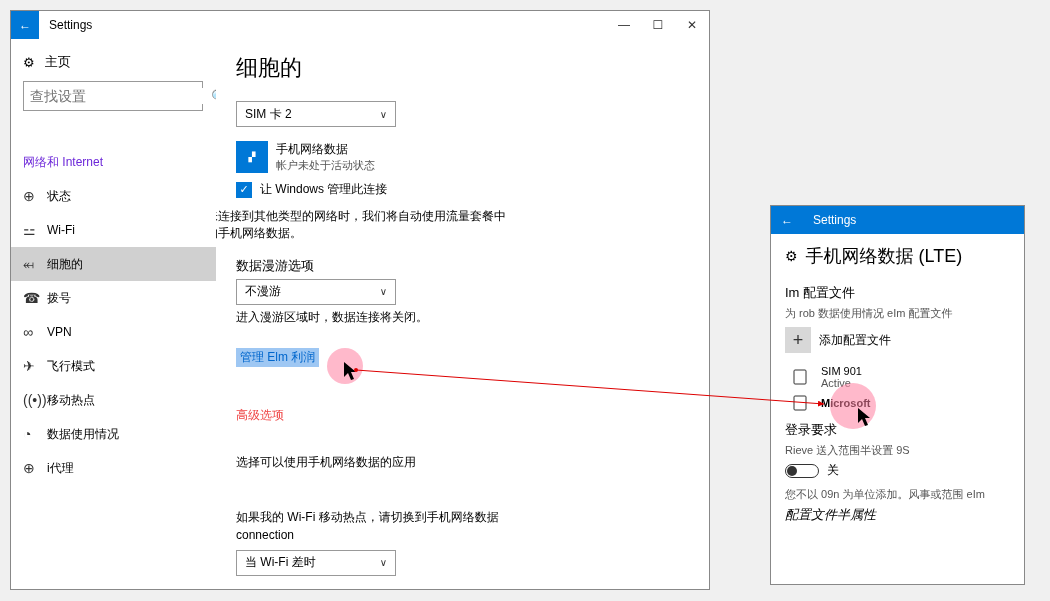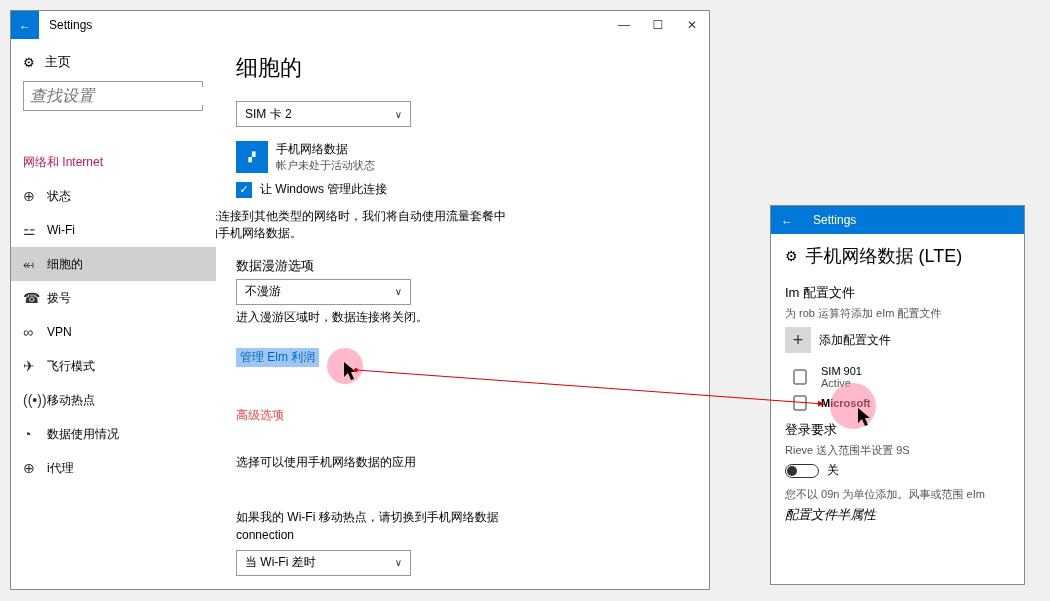--- a/index.html
+++ b/index.html
@@ -13,33 +13,33 @@
   .titlebar .back { width: 28px; height: 28px; display: flex; align-items: center; justify-content: center; background: #0078d7; color: #fff; }
   .titlebar .title { padding-left: 10px; }
   .titlebar .controls { position: absolute; right: 0; top: 0; display: flex; height: 28px; }
   .titlebar .controls div { width: 34px; display: flex; align-items: center; justify-content: center; color: #333; font-size: 12px; }
 
   .body { flex: 1; display: flex; overflow: hidden; }
   .sidebar { width: 205px; padding: 10px 12px; font-size: 13px; overflow: hidden; }
   .home-row { display: flex; align-items: center; margin: 4px 0 10px; }
   .home-row .gear { margin-right: 10px; }
   .search { display: flex; align-items: center; border: 1px solid #999; height: 30px; padding: 0 6px; width: 180px; margin-bottom: 18px; }
-  .search input { flex: 1; border: none; outline: none; font-size: 16px; font-style: italic; }
+  .search input { flex: 1; border: none; outline: none; font-size: 14px; }
   .search .mag { color: #555; }
-  .cat-title { font-size: 12px; color: #be185d; margin-bottom: 8px; margin-top: 43px; }
+  .cat-title { font-size: 12px; color: #6d28d9; margin-bottom: 8px; margin-top: 43px; }
   .nav-item { display: flex; align-items: center; height: 34px; font-size: 12px; cursor: pointer; }
   .nav-item.selected { background: #d0d0d0; margin-left: -12px; padding-left: 12px; margin-right: -12px; padding-right: 12px; }
   .nav-item .ic { width: 24px; text-align: left; color: #333; font-size: 14px; }
 
   .content { flex: 1; padding: 14px 20px 20px 20px; overflow: auto; font-size: 12px; }
   .content h1 { font-size: 22px; font-weight: 400; margin-bottom: 18px; }
   .content h2 { font-size: 15px; font-weight: 400; margin-bottom: 6px; }
   .content h3 { font-size: 13px; font-weight: 400; }
   .sub { color: #555; font-size: 11px; }
-  .select { border: 1px solid #999; height: 26px; width: 175px; display: flex; align-items: center; justify-content: space-between; padding: 0 8px; margin: 4px 0 14px; }
+  .select { border: 1px solid #999; height: 26px; width: 160px; display: flex; align-items: center; justify-content: space-between; padding: 0 8px; margin: 4px 0 14px; }
   .select .chev { font-size: 10px; color: #333; }
   .tile { display: flex; align-items: center; margin-bottom: 3px; }
   .tile .sq { width: 32px; height: 32px; background: #0078d7; margin-right: 8px; display:flex; align-items:center; justify-content:center; color:#fff; font-size:9px; }
   .check-row { display: flex; align-items: center; margin: 8px 0 10px; }
   .check { width: 16px; height: 16px; border: 1px solid #0078d7; background: #0078d7; color: #fff; display: inline-flex; align-items: center; justify-content: center; margin-right: 8px; font-size: 11px; }
   .para { line-height: 1.45; margin-bottom: 14px; }
   .link { color: #0066cc; cursor: pointer; margin: 8px 0 18px; display: inline-block; }
   .link.hl { background: #9ec7f3; padding: 1px 4px; }
   .highlight-dot { position: absolute; border-radius: 50%; background: rgba(255,128,160,0.55); pointer-events: none; }
   .cursor { position: absolute; width: 16px; height: 20px; pointer-events: none; }
@@ -182,21 +182,21 @@
   <div class="titlebar" style="background:#0078d7;color:#fff;">
     <div class="back">←</div>
     <div class="title">Settings</div>
   </div>
   <div class="side-content">
     <h1>
         <span class="gear">⚙</span>
         <span>手机网络数据 (LTE)</span>
       </h1>
     <h2>Im 配置文件</h2>
-    <div class="sub">为 rob 运算符添加 eIm 配置文件</div>
+    <div class="sub">为 rob 数据使用情况 eIm 配置文件</div>
     <div class="addbtn">
       <div class="plus">+</div>
       <span>添加配置文件</span>
     </div>
     <div class="prof-row">
       <span class="ic">
           <svg viewBox="0 0 14 16">
             <rect x="1" y="1" width="12" height="14" rx="1" fill="none" stroke="#333"></rect>
           </svg>
         </span>

